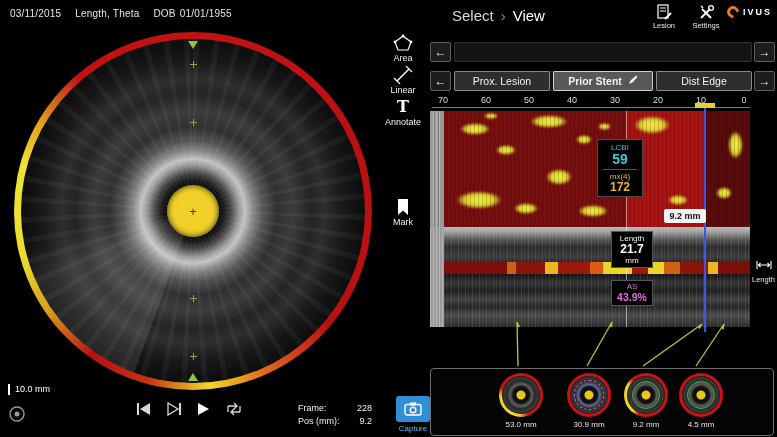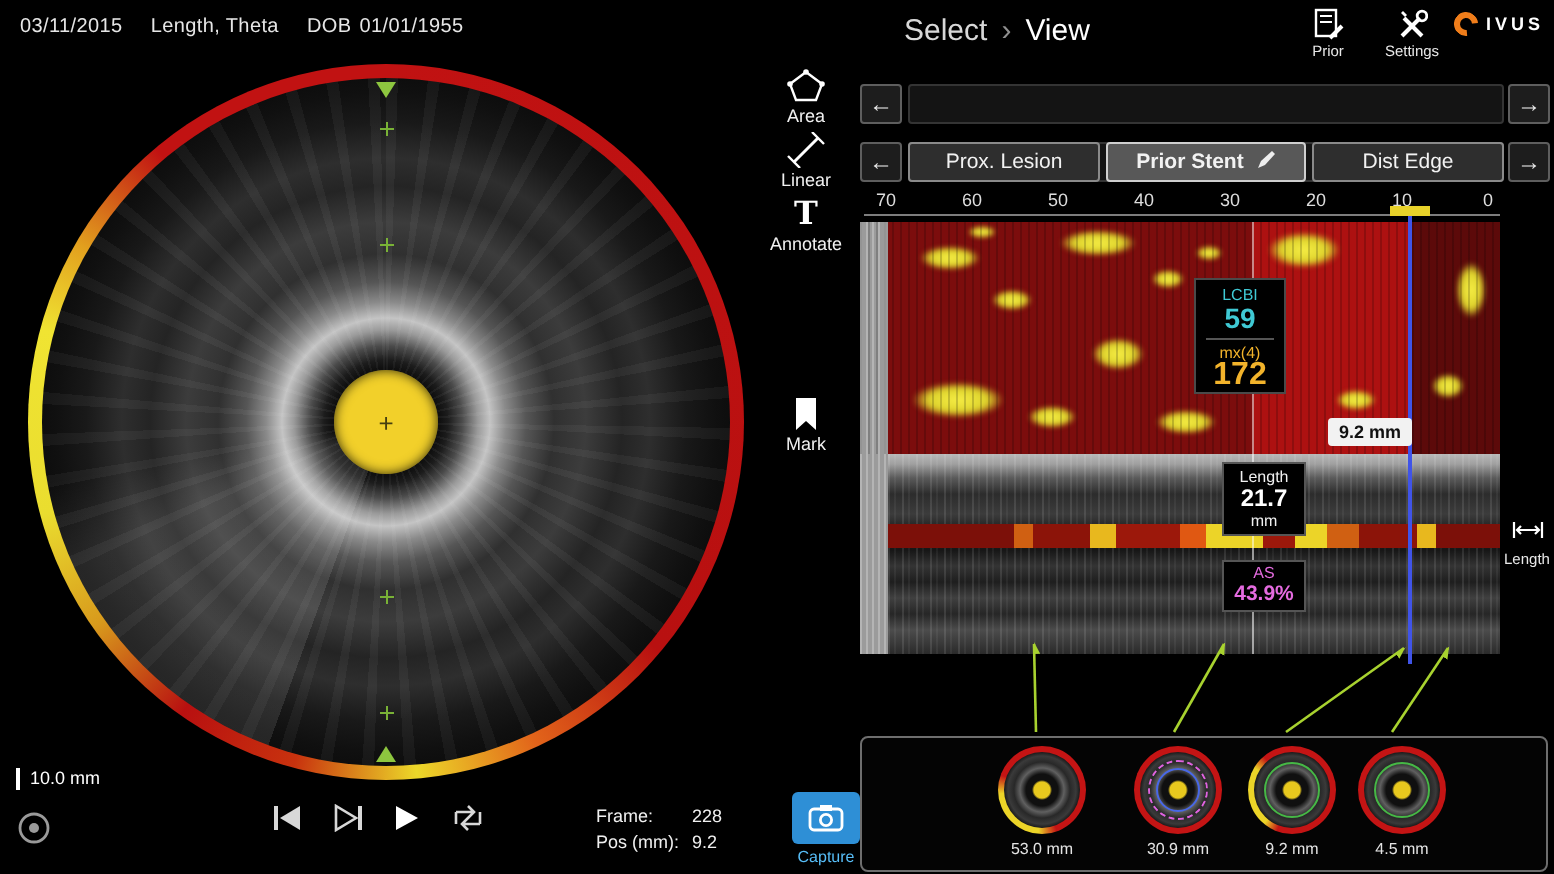--- a/index.html
+++ b/index.html
@@ -82,21 +82,21 @@
   .chemo-dimright { position:absolute; left:276px; top:0; width:44px; height:100%; background:#5c0a0a; }
   .blobs i { position:absolute; border-radius:50%; filter:blur(1.2px);
     background:radial-gradient(closest-side, #f6ee45, #ddd22c 65%, rgba(221,210,44,0)); }
 
   .lcbi { position:absolute; left:597px; top:139px; width:46px; background:#000; border:1px solid #4a4a4a;
     display:flex; flex-direction:column; align-items:center; padding:3px 0 2px; z-index:5; }
   .lcbi-l { font-size:8px; color:#3fc9d4; }
   .lcbi-v { font-size:14px; font-weight:bold; color:#3fc9d4; line-height:15px; }
   .lcbi-div { width:34px; height:1px; background:#555; margin:2px 0; }
   .lcbi-ml { font-size:8px; color:#f2b32b; }
-  .lcbi-mv { font-size:16px; font-weight:bold; color:#f2b32b; line-height:13px; }
+  .lcbi-mv { font-size:12px; font-weight:bold; color:#f2b32b; line-height:13px; }
 
   
   .longview { position:absolute; left:430px; top:227px; width:320px; height:100px; overflow:hidden; cursor:pointer;
     background-color:#1a1a1a;
     background-image:
       repeating-linear-gradient(90deg, rgba(255,255,255,.10) 0 1px, rgba(0,0,0,0) 1px 3px, rgba(255,255,255,.05) 3px 4px, rgba(0,0,0,0) 4px 7px),
       linear-gradient(180deg,#b9b9b9 0%,#a0a0a0 5%,#5a5a5a 12%,#2c2c2c 20%,#3c3c3c 30%,#2a2a2a 35%,
         #161616 48%,#343434 56%,#1e1e1e 64%,#404040 72%,#262626 80%,#4c4c4c 88%,#383838 95%,#2a2a2a 100%); }
   .gray-strip2 { position:absolute; left:0; top:0; width:14px; height:100%; background:#9b9b9b;
     background-image:repeating-linear-gradient(90deg, rgba(255,255,255,.25) 0 1px, rgba(0,0,0,0) 1px 3px); }
@@ -140,21 +140,21 @@
   .iring { position:absolute; border-radius:50%; }
   .iring.m { inset:7px; border:1px dashed #df63df; }
   .iring.b { inset:11px; border:1px solid #4868e8; }
   .iring.g { inset:8px; border:1px solid #46b846; }
   .blabel { position:absolute; top:51px; width:60px; text-align:center; font-size:8px; color:#e4e4e4; }
 
   
   .transport { position:absolute; left:136px; top:402px; display:flex; gap:14px; align-items:center; }
   .pbtn { background:none; border:none; padding:0; cursor:pointer; height:16px; }
   .frameinfo { position:absolute; left:298px; top:403px; display:grid; grid-template-columns:48px 26px; row-gap:3px; font-size:9px; color:#f0f0f0; }
-  .frameinfo .fv { text-align:left; }
+  .frameinfo .fv { text-align:right; }
   .capture { position:absolute; left:396px; top:396px; width:34px; height:26px; background:#2e8fd6; border:none; border-radius:3px;
     display:flex; align-items:center; justify-content:center; cursor:pointer; }
   .capture-label { position:absolute; left:388px; top:424px; width:50px; text-align:center; font-size:8px; color:#57bdf7; }
 </style>
 </head>
 <body>
 
 <div class="app">
 
   <div class="patient">
@@ -222,21 +222,21 @@
   </div>
   <button class="navbtn" style="left:644px">
     <span class="nicon">
       <svg width="16" height="16" viewBox="0 0 16 16">
           <rect x="2" y="1" width="10" height="13" fill="none" stroke="#fff" stroke-width="1.2"></rect>
           <line x1="4" y1="4" x2="10" y2="4" stroke="#fff"></line>
           <line x1="4" y1="7" x2="10" y2="7" stroke="#fff"></line>
           <line x1="9" y1="15" x2="15" y2="9" stroke="#fff" stroke-width="2"></line>
         </svg>
     </span>
-    <span class="nlabel">Prior</span>
+    <span class="nlabel">Lesion</span>
   </button>
   <button class="navbtn" style="left:686px">
     <span class="nicon">
       <svg width="16" height="16" viewBox="0 0 16 16">
           <path d="M3,14 L12,5" stroke="#fff" stroke-width="2"></path>
           <circle cx="13" cy="4" r="2.4" fill="none" stroke="#fff" stroke-width="1.4"></circle>
           <path d="M13,14 L4,5" stroke="#fff" stroke-width="2"></path>
           <path d="M3,2 L5,4" stroke="#fff" stroke-width="1.4"></path>
         </svg>
     </span>

